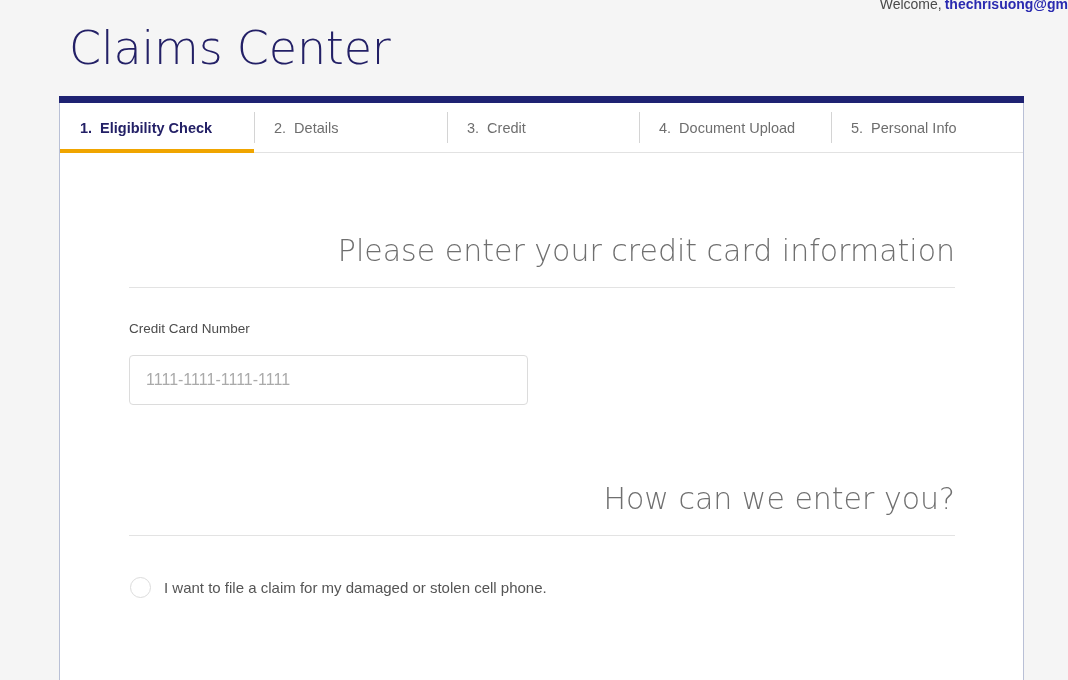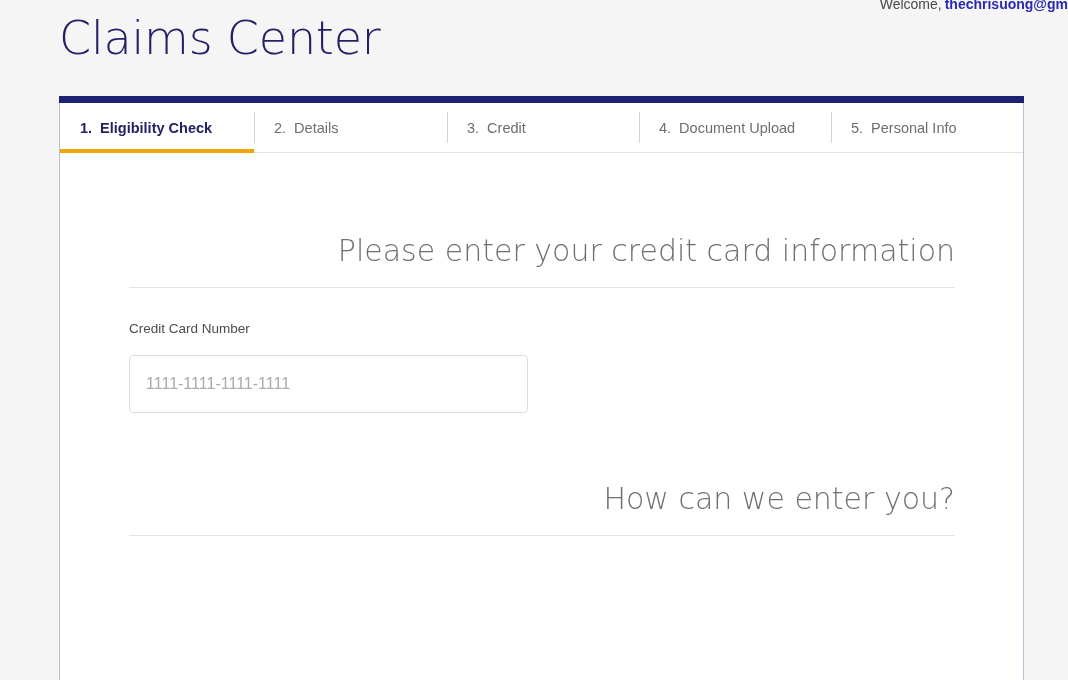--- a/index.html
+++ b/index.html
@@ -51,21 +51,21 @@
     width: 964px;
     height: 88px;
   }
   .brand-title {
     font-family: "DejaVu Sans", sans-serif;
     font-weight: 300;
     font-size: 46px;
     line-height: 60px;
     letter-spacing: -0.2px;
     color: #232066;
-    margin: 0;
+    margin: 10px;
     padding: 0;
   }
 
   
   .card {
     position: absolute;
     left: 59px;
     top: 96px;
     width: 965px;
     height: 584px;
@@ -178,21 +178,21 @@
   .field-label {
     font-size: 13.5px;
     color: #4c4c4c;
     line-height: 18px;
     display: block;
     margin-bottom: 17px;
   }
   .text-input {
     display: block;
     width: 399px;
-    height: 58px;
+    height: 50px;
     box-sizing: border-box;
     border: 1px solid #dcdcdc;
     border-radius: 4px;
     background: #ffffff;
     font-family: "Liberation Sans", sans-serif;
     font-size: 16px;
     color: #333333;
     padding: 0 16px;
     outline: none;
   }
@@ -275,17 +275,21 @@
         <label class="field-label">Credit Card Number</label>
         <input class="text-input" type="text" placeholder="1111-1111-1111-1111" style="">
       </div>
     </div>
 
     <div class="section" style="top: 326px;">
       <h2 class="section-heading">How can we enter you?</h2>
       <div class="section-rule"></div>
 
       <div class="radio-list">
+        <div class="radio-row">
+          <span class="radio-mark"></span>
+          <span class="radio-label">I want to file a claim for my damaged or stolen cell phone.</span>
+        </div>
       </div>
     </div>
 
   </div>
 </div>
 
 </body></html>

